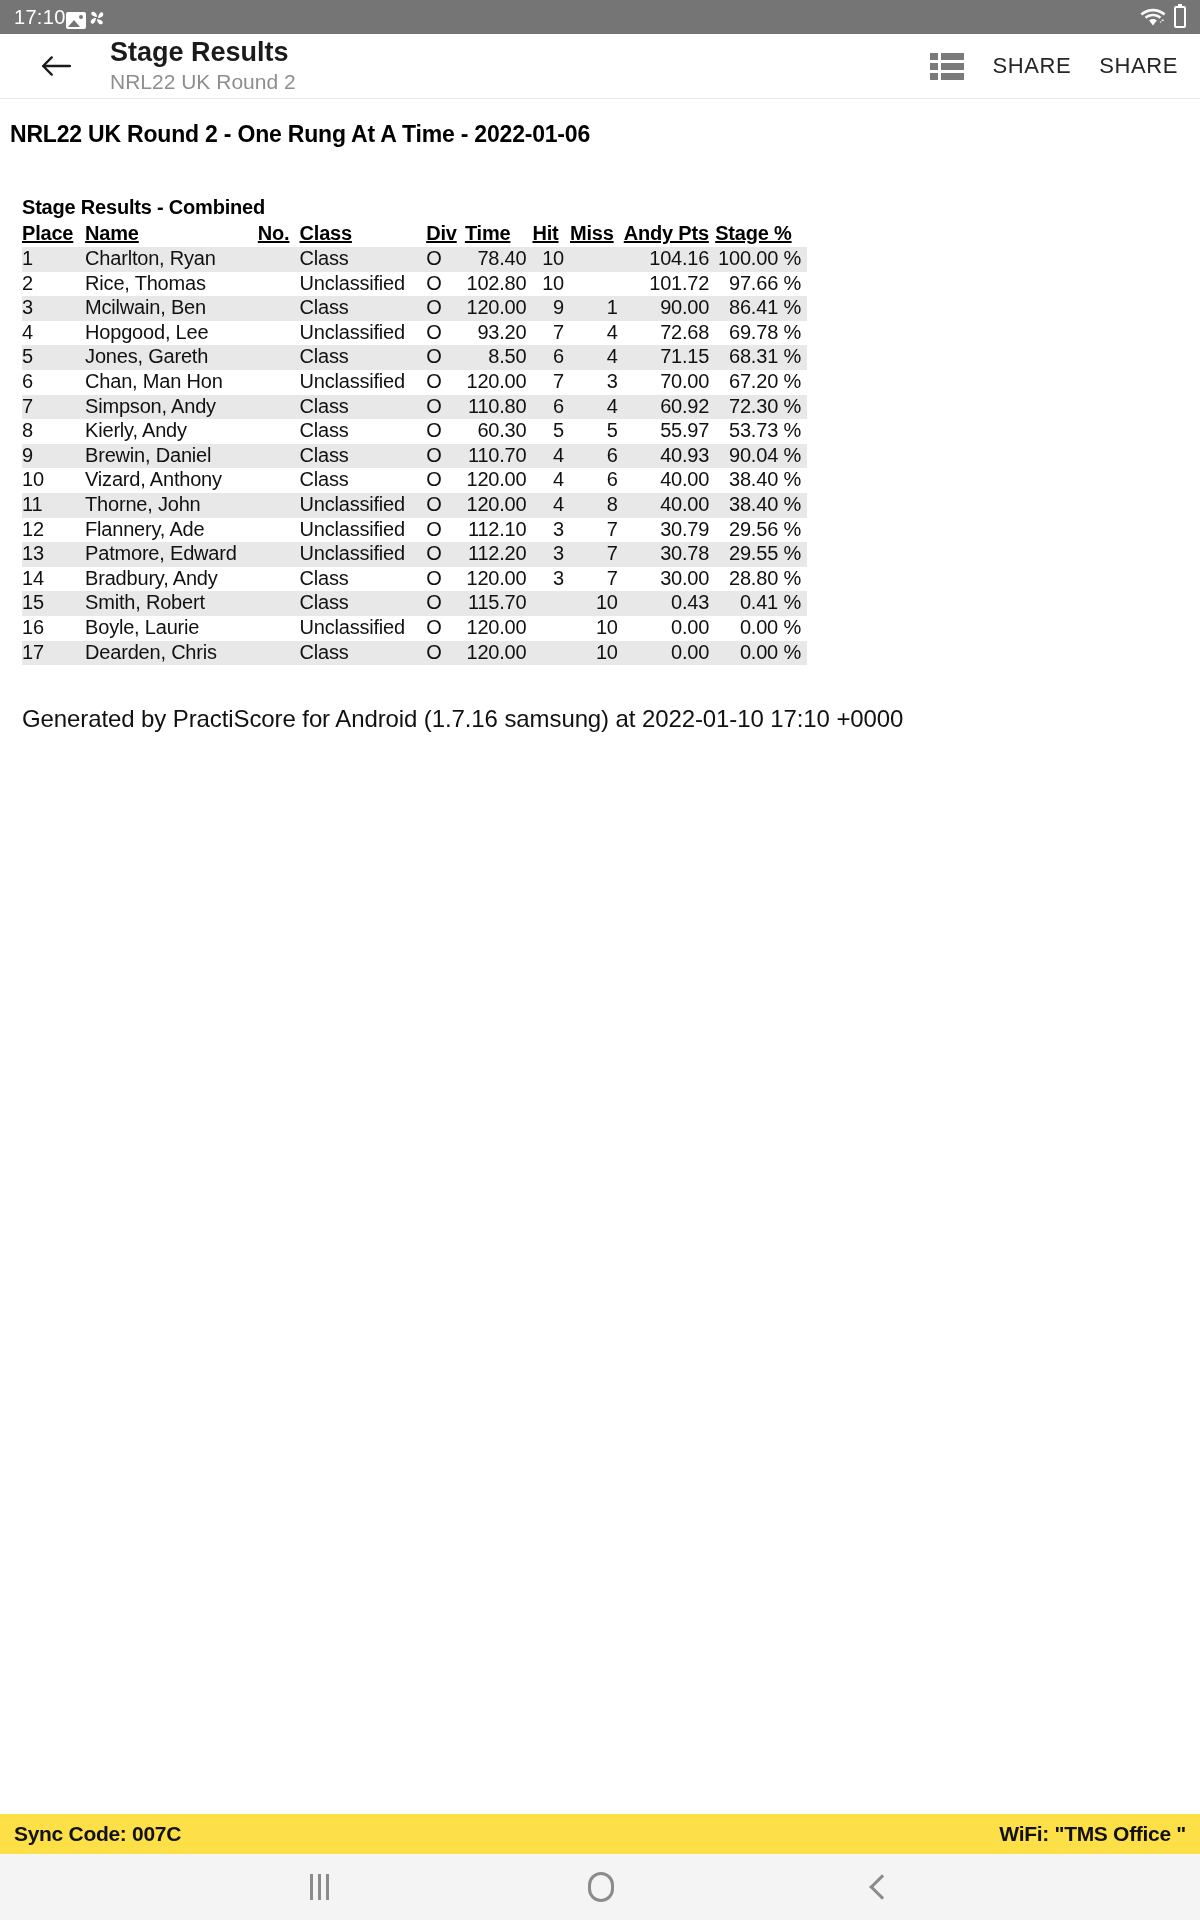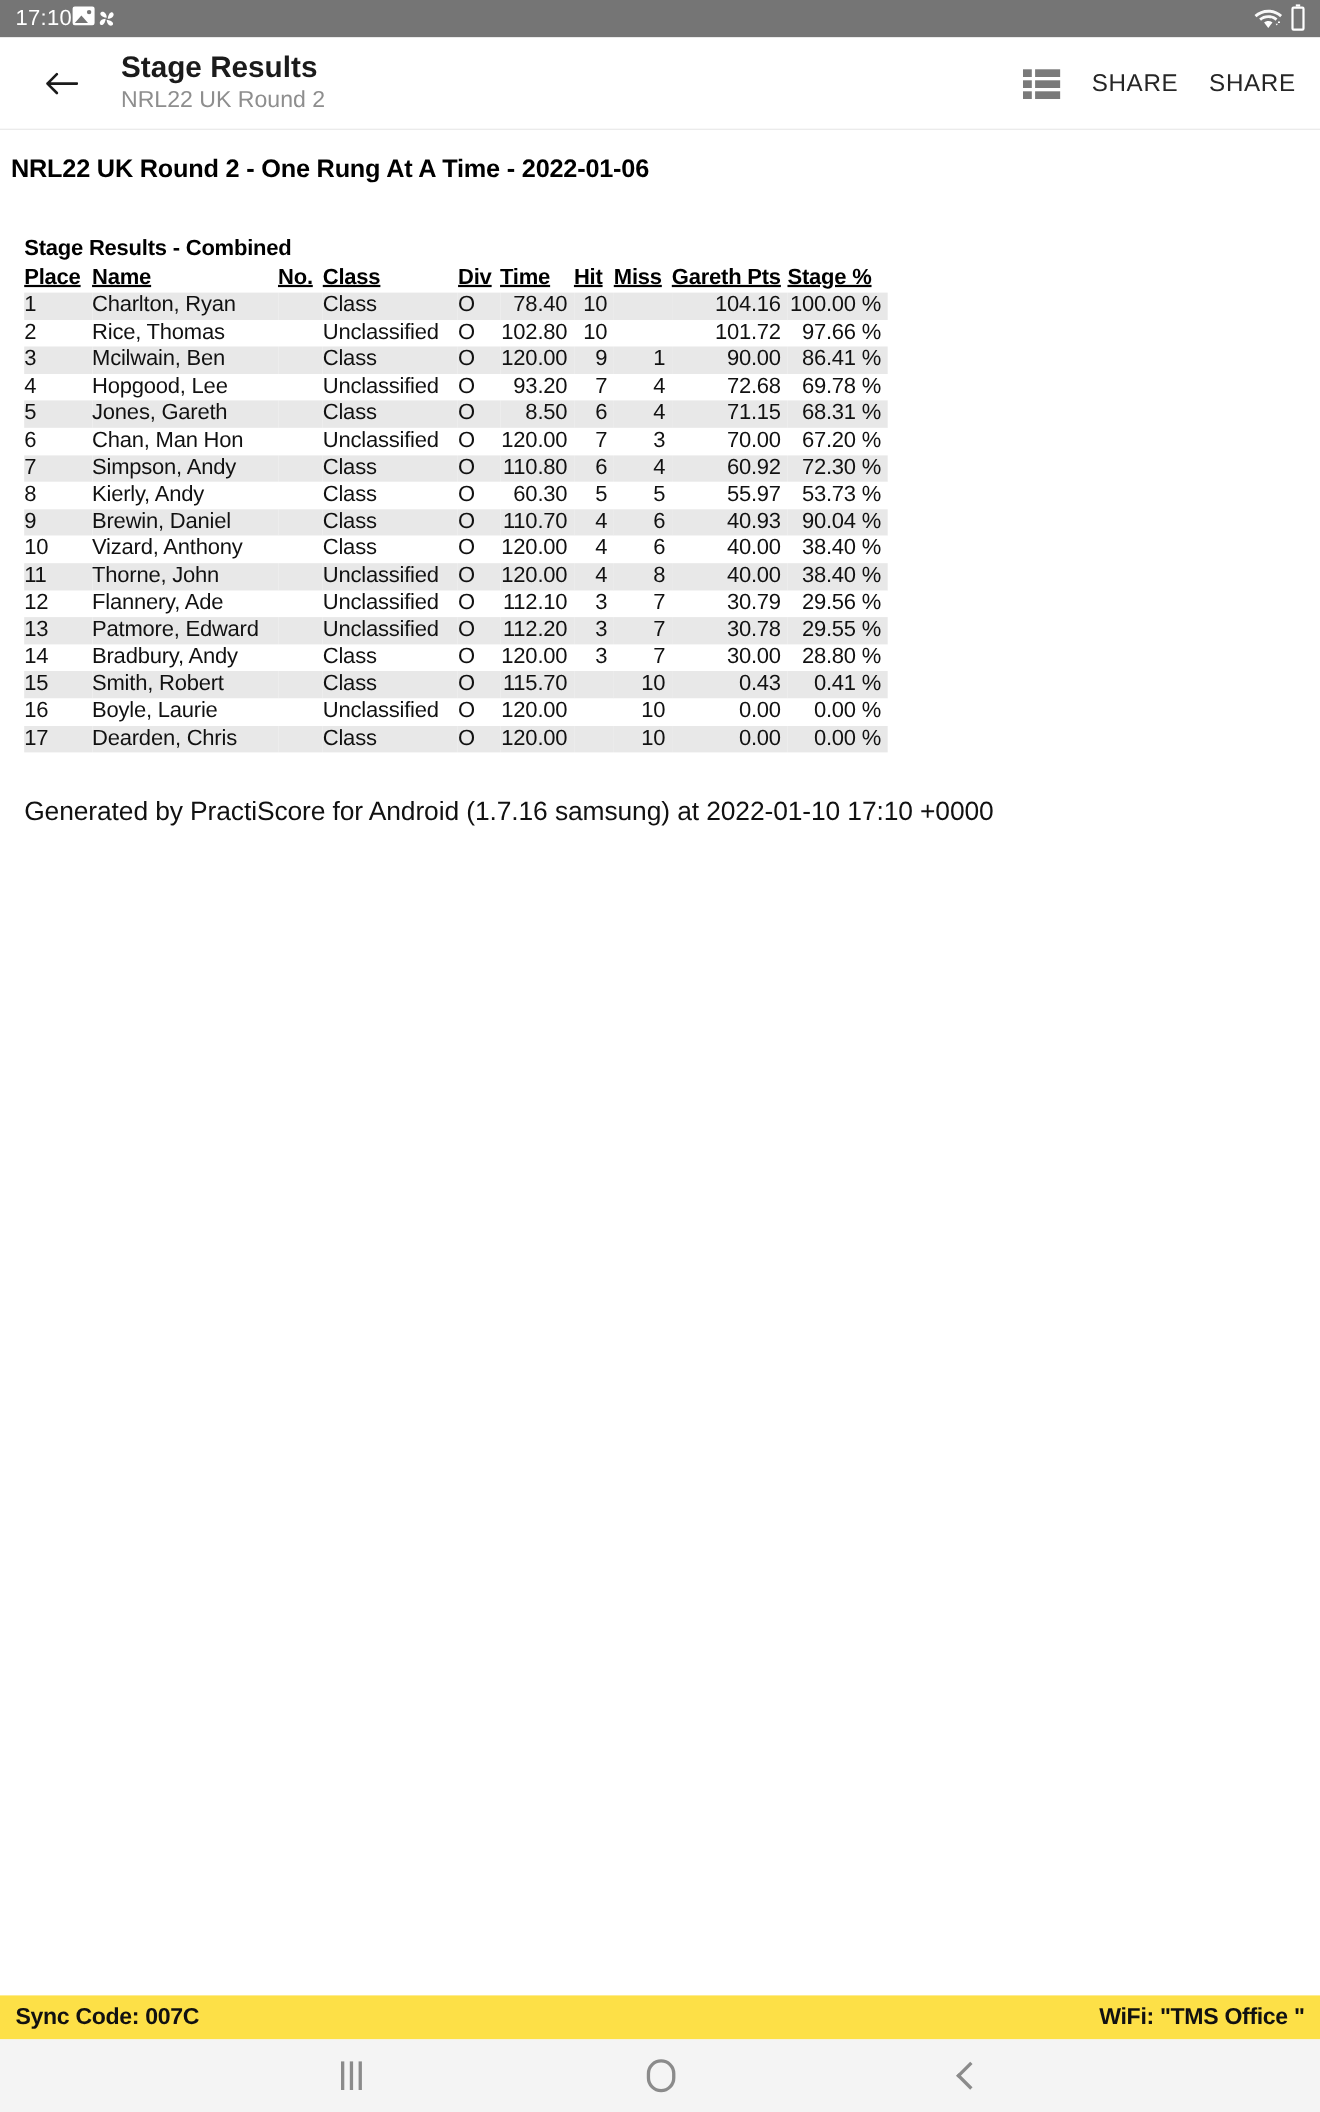--- a/index.html
+++ b/index.html
@@ -12,21 +12,21 @@
 
   
   .status-bar {
     height: 34px;
     background: #757575;
     display: flex;
     align-items: center;
     padding: 0 14px;
     color: #ffffff;
   }
-  .status-left { display: flex; align-items: flex-start; }
+  .status-left { display: flex; align-items: flex-end; }
   .status-clock { font-size: 20px; letter-spacing: .3px; }
   .status-right { margin-left: auto; display: flex; align-items: center; gap: 8px; }
   .icon-photo {
     width: 20px; height: 17px; background: #ffffff; border-radius: 2px;
     position: relative; overflow: hidden;
   }
   .icon-photo::before {
     content: ""; position: absolute; left: 2px; bottom: 2px;
     border-left: 6px solid transparent; border-right: 6px solid transparent;
     border-bottom: 7px solid #757575;
@@ -41,21 +41,21 @@
     width: 12px; height: 22px; border: 2px solid #ffffff; border-radius: 2px;
     position: relative;
   }
   .icon-battery::before {
     content: ""; position: absolute; top: -4px; left: 2px;
     width: 4px; height: 2px; background: #ffffff;
   }
 
   
   .app-bar {
-    height: 84px;
+    height: 65px;
     background: #ffffff;
     display: flex;
     align-items: center;
     padding: 0 22px 0 30px;
     border-bottom: 1px solid #e6e6e6;
   }
   .back-btn {
     width: 52px; height: 52px;
     display: flex; align-items: center; justify-content: center;
     flex: 0 0 auto;
@@ -227,21 +227,21 @@
     <thead>
       <tr>
         <th class="c-place">Place</th>
         <th class="c-name">Name</th>
         <th class="c-no">No.</th>
         <th class="c-class">Class</th>
         <th class="c-div">Div</th>
         <th class="c-time">Time</th>
         <th class="c-hit">Hit</th>
         <th class="c-miss">Miss</th>
-        <th class="c-pts">Gareth Pts</th>
+        <th class="c-pts">Andy Pts</th>
         <th class="c-pct">Stage %</th>
       </tr>
     </thead>
     <tbody id="results-body">
         <tr>
           <td class="c-place">1</td>
           <td class="c-name">Charlton, Ryan</td>
           <td class="c-no"></td>
           <td class="c-class">Class</td>
           <td class="c-div">O</td>

